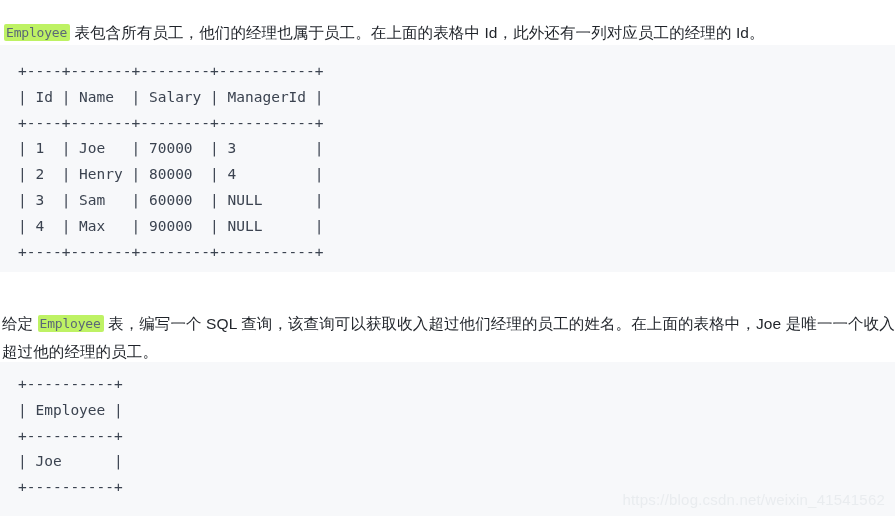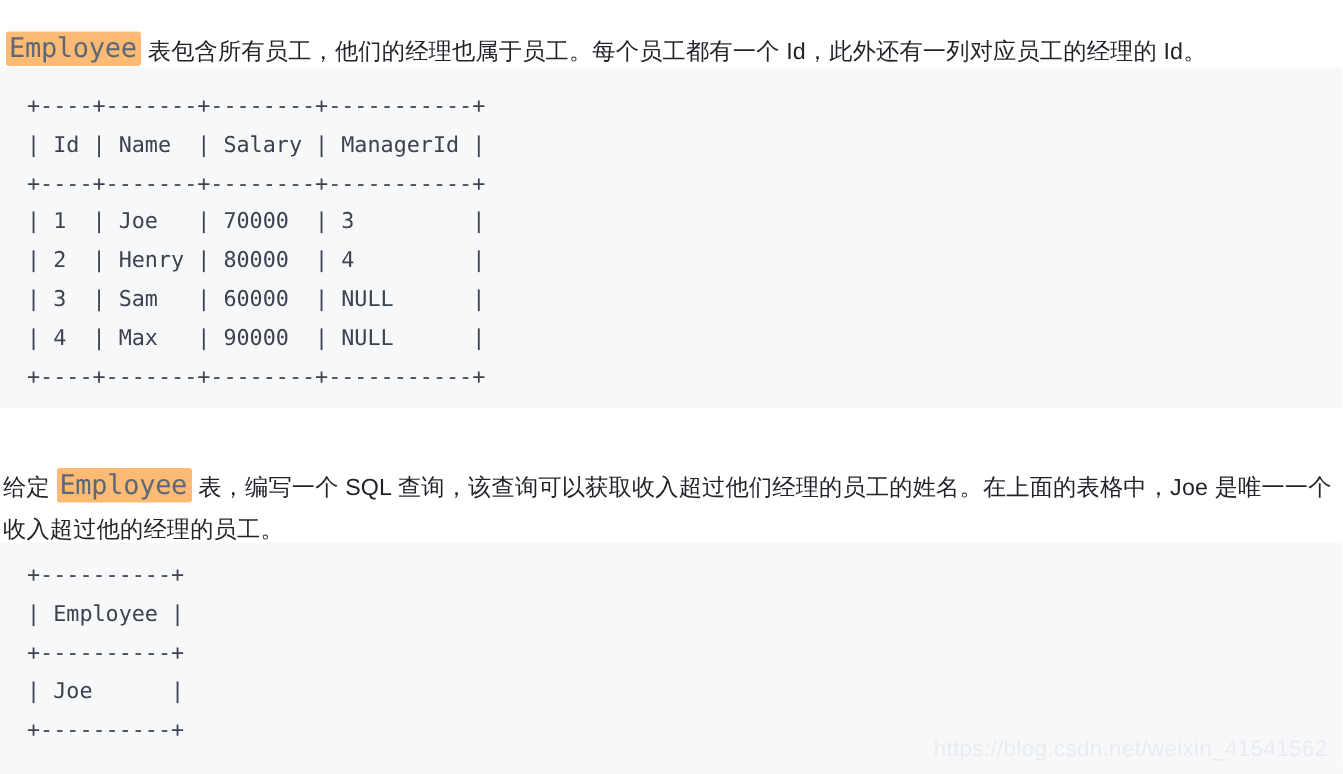--- a/index.html
+++ b/index.html
@@ -35,23 +35,23 @@
     width: 888px;
   }
   .para-2 {
     position: absolute;
     top: 294px;
     left: 0px;
     width: 893px;
   }
   code.inline {
     font-family: "DejaVu Sans Mono", "Liberation Mono", monospace;
-    background: #fdba74;
+    background: #bef264;
     color: #5b6877;
-    font-size: 18px;
+    font-size: 13px;
     padding: 1px 3px 1px 2px;
     border-radius: 2px;
     letter-spacing: -0.2px;
     vertical-align: 1px;
   }
   .codeblock {
     position: absolute;
     left: 0;
     width: 895px;
     background: #f7f8fa;
@@ -85,21 +85,21 @@
     font-family: "Liberation Sans", "DejaVu Sans", sans-serif;
     letter-spacing: 0.2px;
     user-select: none;
   }
 </style>
 </head>
 <body>
 
 <div class="page">
 
-  <p class="para para-1"><code class="inline">Employee</code><span> 表包含所有员工，他们的经理也属于员工。每个员工都有一个 Id，此外还有一列对应员工的经理的 Id。</span></p>
+  <p class="para para-1"><code class="inline">Employee</code><span> 表包含所有员工，他们的经理也属于员工。在上面的表格中 Id，此外还有一列对应员工的经理的 Id。</span></p>
 
   <div class="codeblock" id="code-block-1">
     <pre>+----+-------+--------+-----------+
 | Id | Name  | Salary | ManagerId |
 +----+-------+--------+-----------+
 | 1  | Joe   | 70000  | 3         |
 | 2  | Henry | 80000  | 4         |
 | 3  | Sam   | 60000  | NULL      |
 | 4  | Max   | 90000  | NULL      |
 +----+-------+--------+-----------+</pre>

